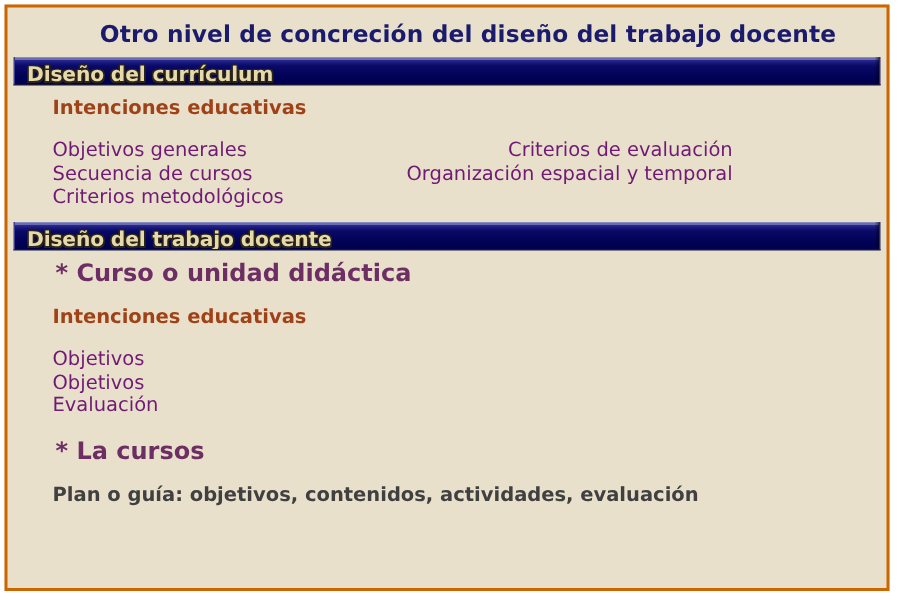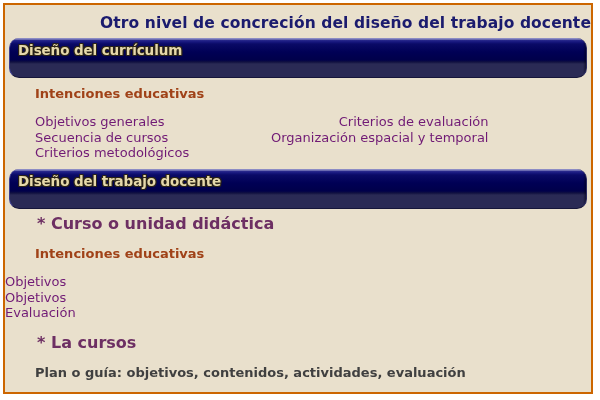--- a/index.html
+++ b/index.html
@@ -22,52 +22,51 @@
     width: 590px;
     height: 391px;
     box-sizing: border-box;
     background: #e9e0cc;
     border: 2px solid #cc6600;
     overflow: hidden;
   }
 
   
   .slide-title {
-    text-align: right;
+    text-align: center;
     color: #1b1b6e;
     font-weight: bold;
     font-size: 15.5px;
     letter-spacing: 0.1px;
     padding-top: 8px;
     padding-bottom: 0px;
     line-height: 20px;
     white-space: nowrap;
     padding-left: 28px;
   }
 
   
   .banner {
     position: relative;
     margin: 5px 4px 0 4px;
-    height: 40px;
+    height: 19px;
     box-sizing: border-box;
     background: linear-gradient(to bottom,
         #8c8cc4 0px, #8c8cc4 1px,
         #6a6ab0 1px, #6a6ab0 2px,
         #2b2b8e 2px, #16167d 4px,
         #0a0a66 6px,
         #000055 14px,
         #00004a 22px,
         #111140 24px,
         #2a2a55 26px);
     border-left: 1px solid #3d3d8f;
     border-right: 1px solid #2a2a60;
     border-bottom: 1px solid #16163a;
     overflow: hidden;
-    border-radius: 10px;
   }
   .banner::after {
     
     content: "";
     position: absolute;
     right: 0; top: 0; bottom: 0;
     width: 3px;
     background: linear-gradient(to right, rgba(0,0,0,0), rgba(0,0,20,0.55));
     pointer-events: none;
   }
@@ -122,21 +121,21 @@
   }
 
   .two-col {
     position: relative;
     margin-left: 30px;
     height: 50px;
   }
   .col-left  { position: absolute; left: 0px;   top: 0; }
   .col-right { position: absolute; left: 236px; top: 0; text-align: right; }
 
-  .list-block { }
+  .list-block { margin-left: 30px; }
 
   .sp-1 { height: 8px; }
   .sp-2 { height: 12px; }
   .sp-3 { height: 5px; }
 </style>
 </head>
 <body>
 
 <div id="slide">
 

